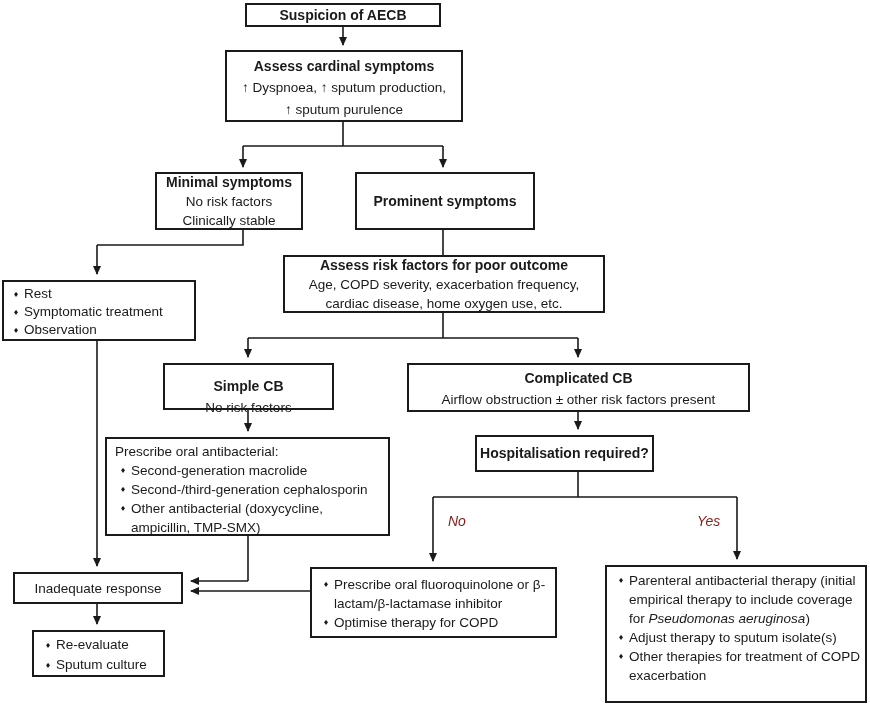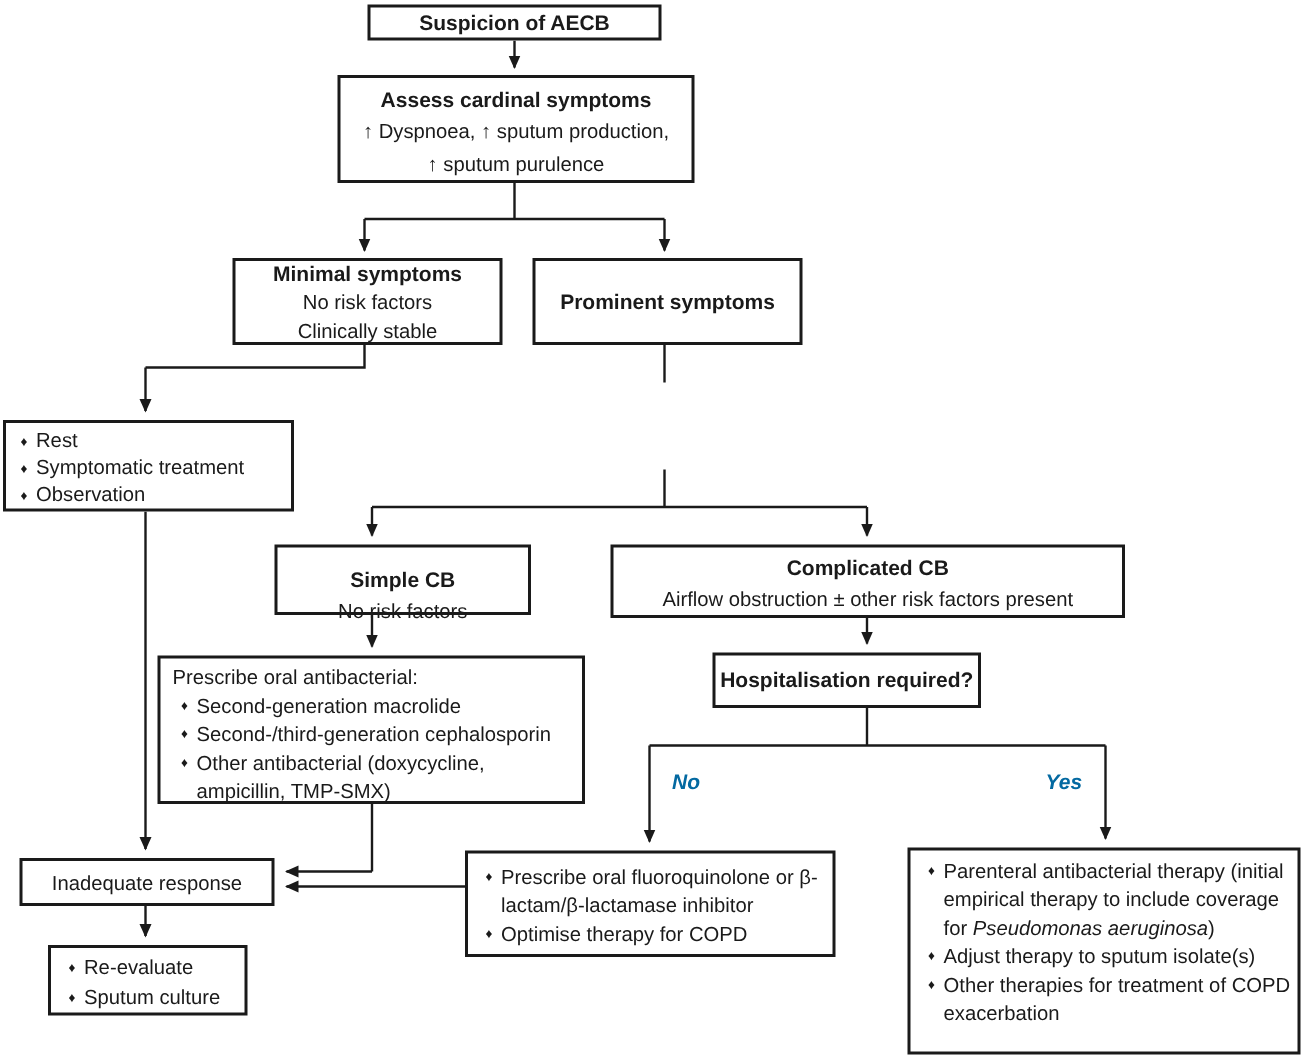--- a/index.html
+++ b/index.html
@@ -30,33 +30,32 @@
     text-align:center;
     font-size:9px;
     line-height:19px;
   }
   .li .txt{flex:1 1 auto;}
   .em-species{font-style:italic;}
   .branch-label{
     position:absolute;
     font-size:14px;
     font-style:italic;
-    color:#0369a1;
-    font-weight:bold;
+    color:#7f1d1d;
   }
 
   
   .b-suspicion{left:245px;top:3px;width:196px;height:24px;line-height:20px;}
   .b-cardinal{left:225px;top:50px;width:238px;height:72px;padding-top:3px;line-height:22px;}
-  .b-minimal{left:155px;top:172px;width:180px;height:58px;line-height:19px;}
+  .b-minimal{left:155px;top:172px;width:148px;height:58px;line-height:19px;}
   .b-prominent{left:355px;top:172px;width:180px;height:58px;}
   .b-rest{left:2px;top:280px;width:194px;height:61px;padding:3px 4px;line-height:18px;}
   .b-rest .blt{line-height:18px;}
   .b-risk{left:283px;top:255px;width:322px;height:58px;line-height:19px;}
-  .b-simplecb{left:163px;top:363px;width:171px;height:47px;padding-top:20px;line-height:21px;margin-left:20px;}
+  .b-simplecb{left:163px;top:363px;width:171px;height:47px;padding-top:20px;line-height:21px;}
   .b-compcb{left:407px;top:363px;width:343px;height:49px;padding-top:3px;line-height:21px;align-items:center;}
   .b-prescribe{left:105px;top:437px;width:285px;height:99px;padding:3px 6px 0 8px;}
   .b-hosp{left:475px;top:435px;width:179px;height:37px;}
   .b-inadequate{left:13px;top:572px;width:170px;height:32px;}
   .b-reeval{left:32px;top:630px;width:133px;height:47px;padding:3px 2px 0 6px;line-height:20px;}
   .b-reeval .blt{line-height:20px;}
   .b-fluoro{left:310px;top:567px;width:247px;height:71px;padding:6px 2px 0 6px;}
   .b-parenteral{left:605px;top:565px;width:262px;height:138px;padding:4px 2px 0 6px;}
 </style>
 </head>
@@ -134,20 +133,25 @@
     <div class="li">
       <span class="blt">♦</span>
       <span class="txt">Symptomatic treatment</span>
     </div>
     <div class="li">
       <span class="blt">♦</span>
       <span class="txt">Observation</span>
     </div>
   </div>
 
+  <div class="box b-risk vcenter">
+    <div class="ttl">Assess risk factors for poor outcome</div>
+    <div>Age, COPD severity, exacerbation frequency,</div>
+    <div>cardiac disease, home oxygen use, etc.</div>
+  </div>
 
   <div class="box b-simplecb vcenter">
     <div class="ttl">Simple CB</div>
     <div>No risk factors</div>
   </div>
 
   <div class="box b-compcb vcenter">
     <div class="ttl">Complicated CB</div>
     <div>Airflow obstruction ± other risk factors present</div>
   </div>

